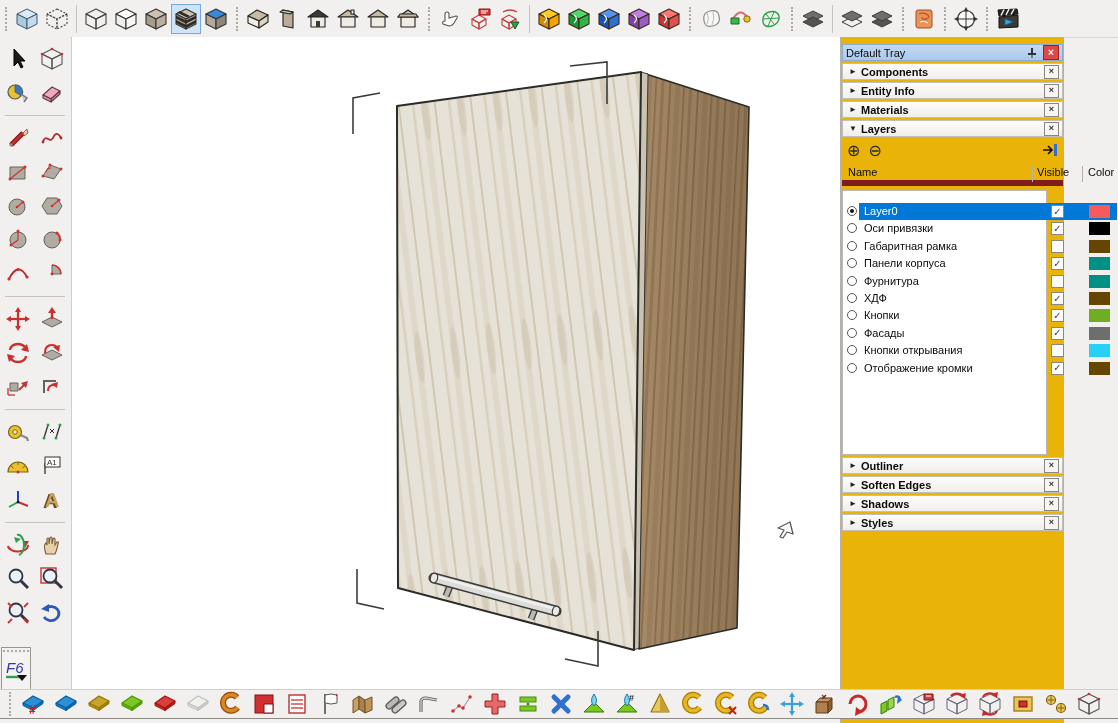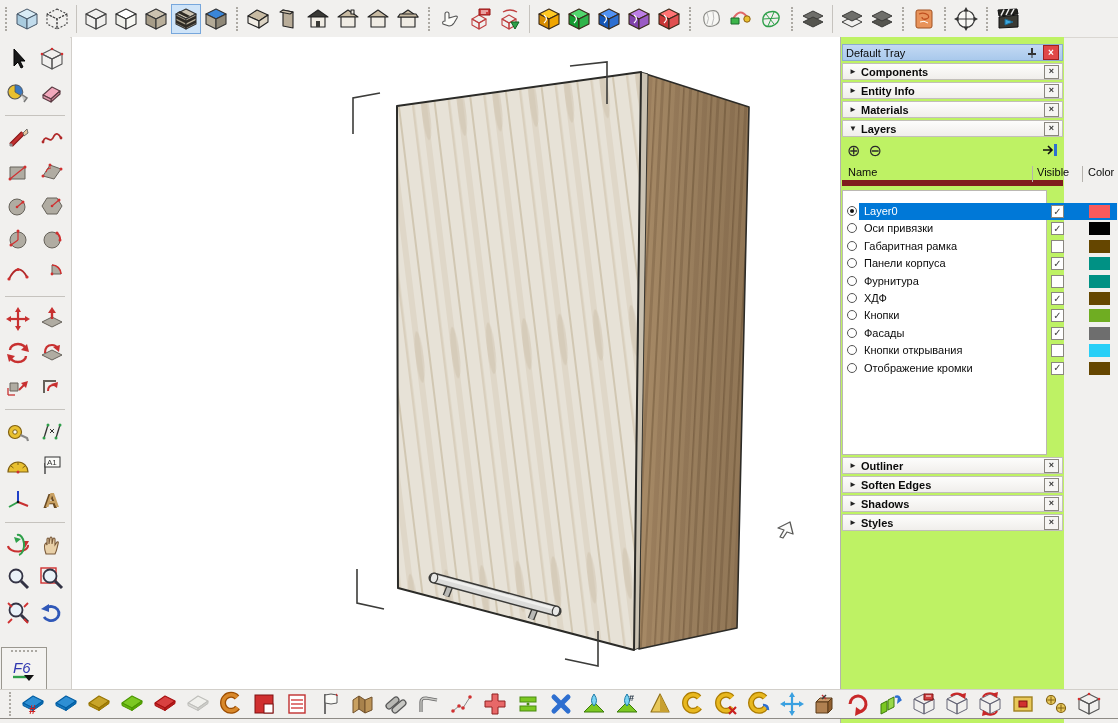--- a/index.html
+++ b/index.html
@@ -13,31 +13,31 @@
   .vsep{width:1px;height:28px;background:#C6C3BE;margin:0 4px;}
   .grip{width:0;height:24px;border-left:2px dotted #ACA9A3;margin:0 5px;}
   .tbtn{width:30px;height:30px;display:flex;align-items:center;justify-content:center;border:1px solid transparent;box-sizing:border-box;}
   .tbtn.sel{background:#CFE4F8;border:1px solid #77A7DC;}
   .ticon{width:26px;height:26px;display:block;}
   .left-toolbar{position:absolute;left:0;top:37px;width:70px;height:610px;background:#F1F0EE;
       display:flex;flex-direction:column;align-items:center;padding-top:6px;box-sizing:border-box;overflow:hidden;}
   .lt-row{display:flex;gap:2px;margin-bottom:3px;}
   .hsep{width:60px;height:1px;background:#C6C3BE;margin:4px 0 6px;}
   .lt-row .tbtn{width:32px;height:31px;}
-  .f6-box{position:absolute;left:1px;top:647px;width:46px;height:44px;background:#F4F3F1;border:1px solid #9A978F;box-sizing:border-box;}
+  .f6-box{position:absolute;left:1px;top:647px;width:30px;height:44px;background:#F4F3F1;border:1px solid #9A978F;box-sizing:border-box;}
   .f6grip{width:26px;height:3px;border-top:2px dotted #ACA9A3;margin:2px auto 0;}
   .f6-box .tbtn{margin:0 auto;}
   .bottom-toolbar{position:absolute;left:0;top:689px;width:1118px;height:29px;display:flex;align-items:center;
       background:#F1F0EE;border-top:1px solid #D2CFCA;padding-left:4px;box-sizing:border-box;overflow:hidden;}
   .bottom-toolbar .tbtn{width:33px;height:28px;flex:0 0 auto;}
   .bottom-line{position:absolute;left:0;top:718px;width:1118px;height:1px;background:#8E8B86;}
   
   .canvas{position:absolute;left:71px;top:37px;width:768px;height:652px;background:#FFFFFF;border-left:1px solid #D2CFCA;}
   
-  .tray{position:absolute;left:840px;top:37px;width:224px;height:686px;background:#bef264;
+  .tray{position:absolute;left:840px;top:37px;width:224px;height:686px;background:#eab308;
       border-left:1px solid #B5B2AD;box-sizing:border-box;padding-top:7px;}
   .tray-title{height:17px;margin:0 1px 2px 1px;background:linear-gradient(#C3D9F3,#A9C9EC);
       border:1px solid #8CABCF;display:flex;align-items:center;padding:0 3px;box-sizing:border-box;}
   .tray-title-text{flex:1;color:#0A0A0A;}
   .pinbtn{width:14px;height:13px;display:flex;align-items:center;justify-content:center;margin-right:4px;}
   .closebtn{width:14px;height:13px;background:#E04848;border:1px solid #A02020;color:#fff;font-size:10px;font-weight:bold;
       display:flex;align-items:center;justify-content:center;line-height:1;}
   .panel-header{height:17px;margin:0 1px 2px 1px;background:linear-gradient(#FDFDFC,#F0EEEB);
       border:1px solid #C2BFBA;display:flex;align-items:center;box-sizing:border-box;padding:0 3px;}
   .exp{width:12px;font-size:8px;color:#222;margin-left:3px;}

